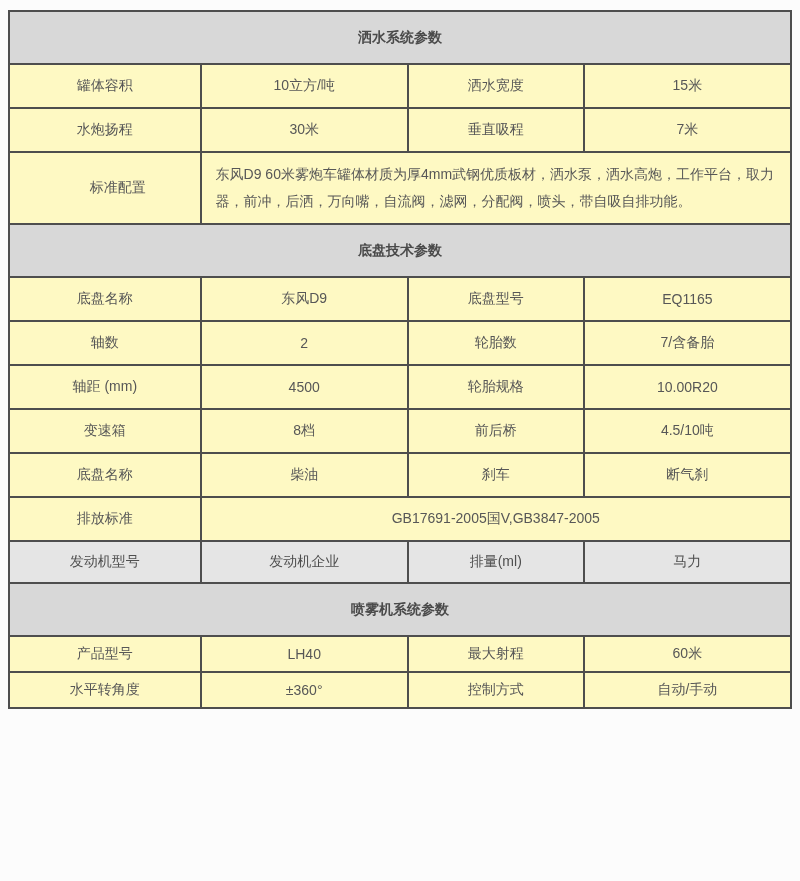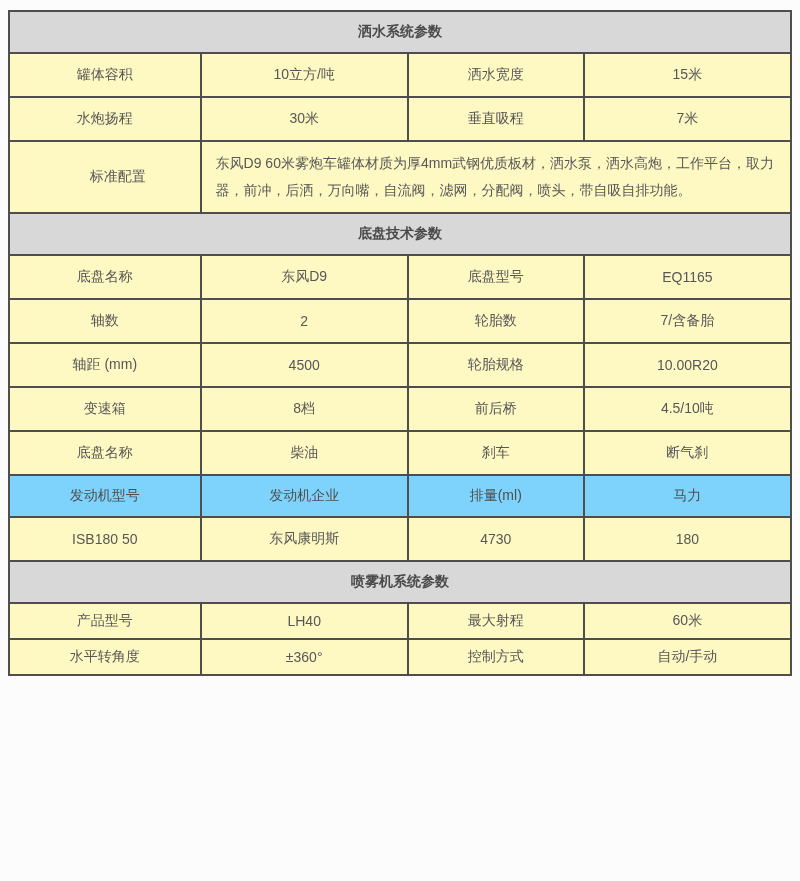--- a/index.html
+++ b/index.html
@@ -31,32 +31,32 @@
   }
   col.c1 { width: 24.5%; }
   col.c2 { width: 26.5%; }
   col.c3 { width: 22.5%; }
   col.c4 { width: 26.5%; }
 
   tr.sec-header td {
     background: #d8d8d8;
     font-weight: bold;
     color: #4a4a4a;
-    height: 42px;
+    height: 53px;
   }
   tr.row-reg td { height: 44px; }
   tr.row-desc td { height: 72px; padding-left: 32px; }
   tr.row-desc td.desc-value {
     text-align: left;
     padding: 8px 14px;
     line-height: 1.9;
   }
   tr.row-span td { height: 44px; }
   tr.eng-header td {
-    background: #7dd3fc;
+    background: #e5e5e5;
     color: #4f4f4f;
     height: 42px;
   }
   tr.row-spray td { height: 36px; }
 </style>
 </head>
 <body>
 
 <div class="page">
   <table class="spec-table">
@@ -114,31 +114,29 @@
         <td>8档</td>
         <td>前后桥</td>
         <td>4.5/10吨</td>
       </tr>
       <tr class="row-reg">
         <td>底盘名称</td>
         <td>柴油</td>
         <td>刹车</td>
         <td>断气刹</td>
       </tr>
+      <tr class="row-span">
+        <td>排放标准</td>
+        <td colspan="3">GB17691-2005国V,GB3847-2005</td>
+      </tr>
       <tr class="eng-header">
         <td>发动机型号</td>
         <td>发动机企业</td>
         <td>排量(ml)</td>
         <td>马力</td>
-      </tr>
-      <tr class="row-reg">
-        <td>ISB180 50</td>
-        <td>东风康明斯</td>
-        <td>4730</td>
-        <td>180</td>
       </tr>
 
       <tr class="sec-header">
         <td colspan="4">喷雾机系统参数</td>
       </tr>
       <tr class="row-spray">
         <td>产品型号</td>
         <td>LH40</td>
         <td>最大射程</td>
         <td>60米</td>

